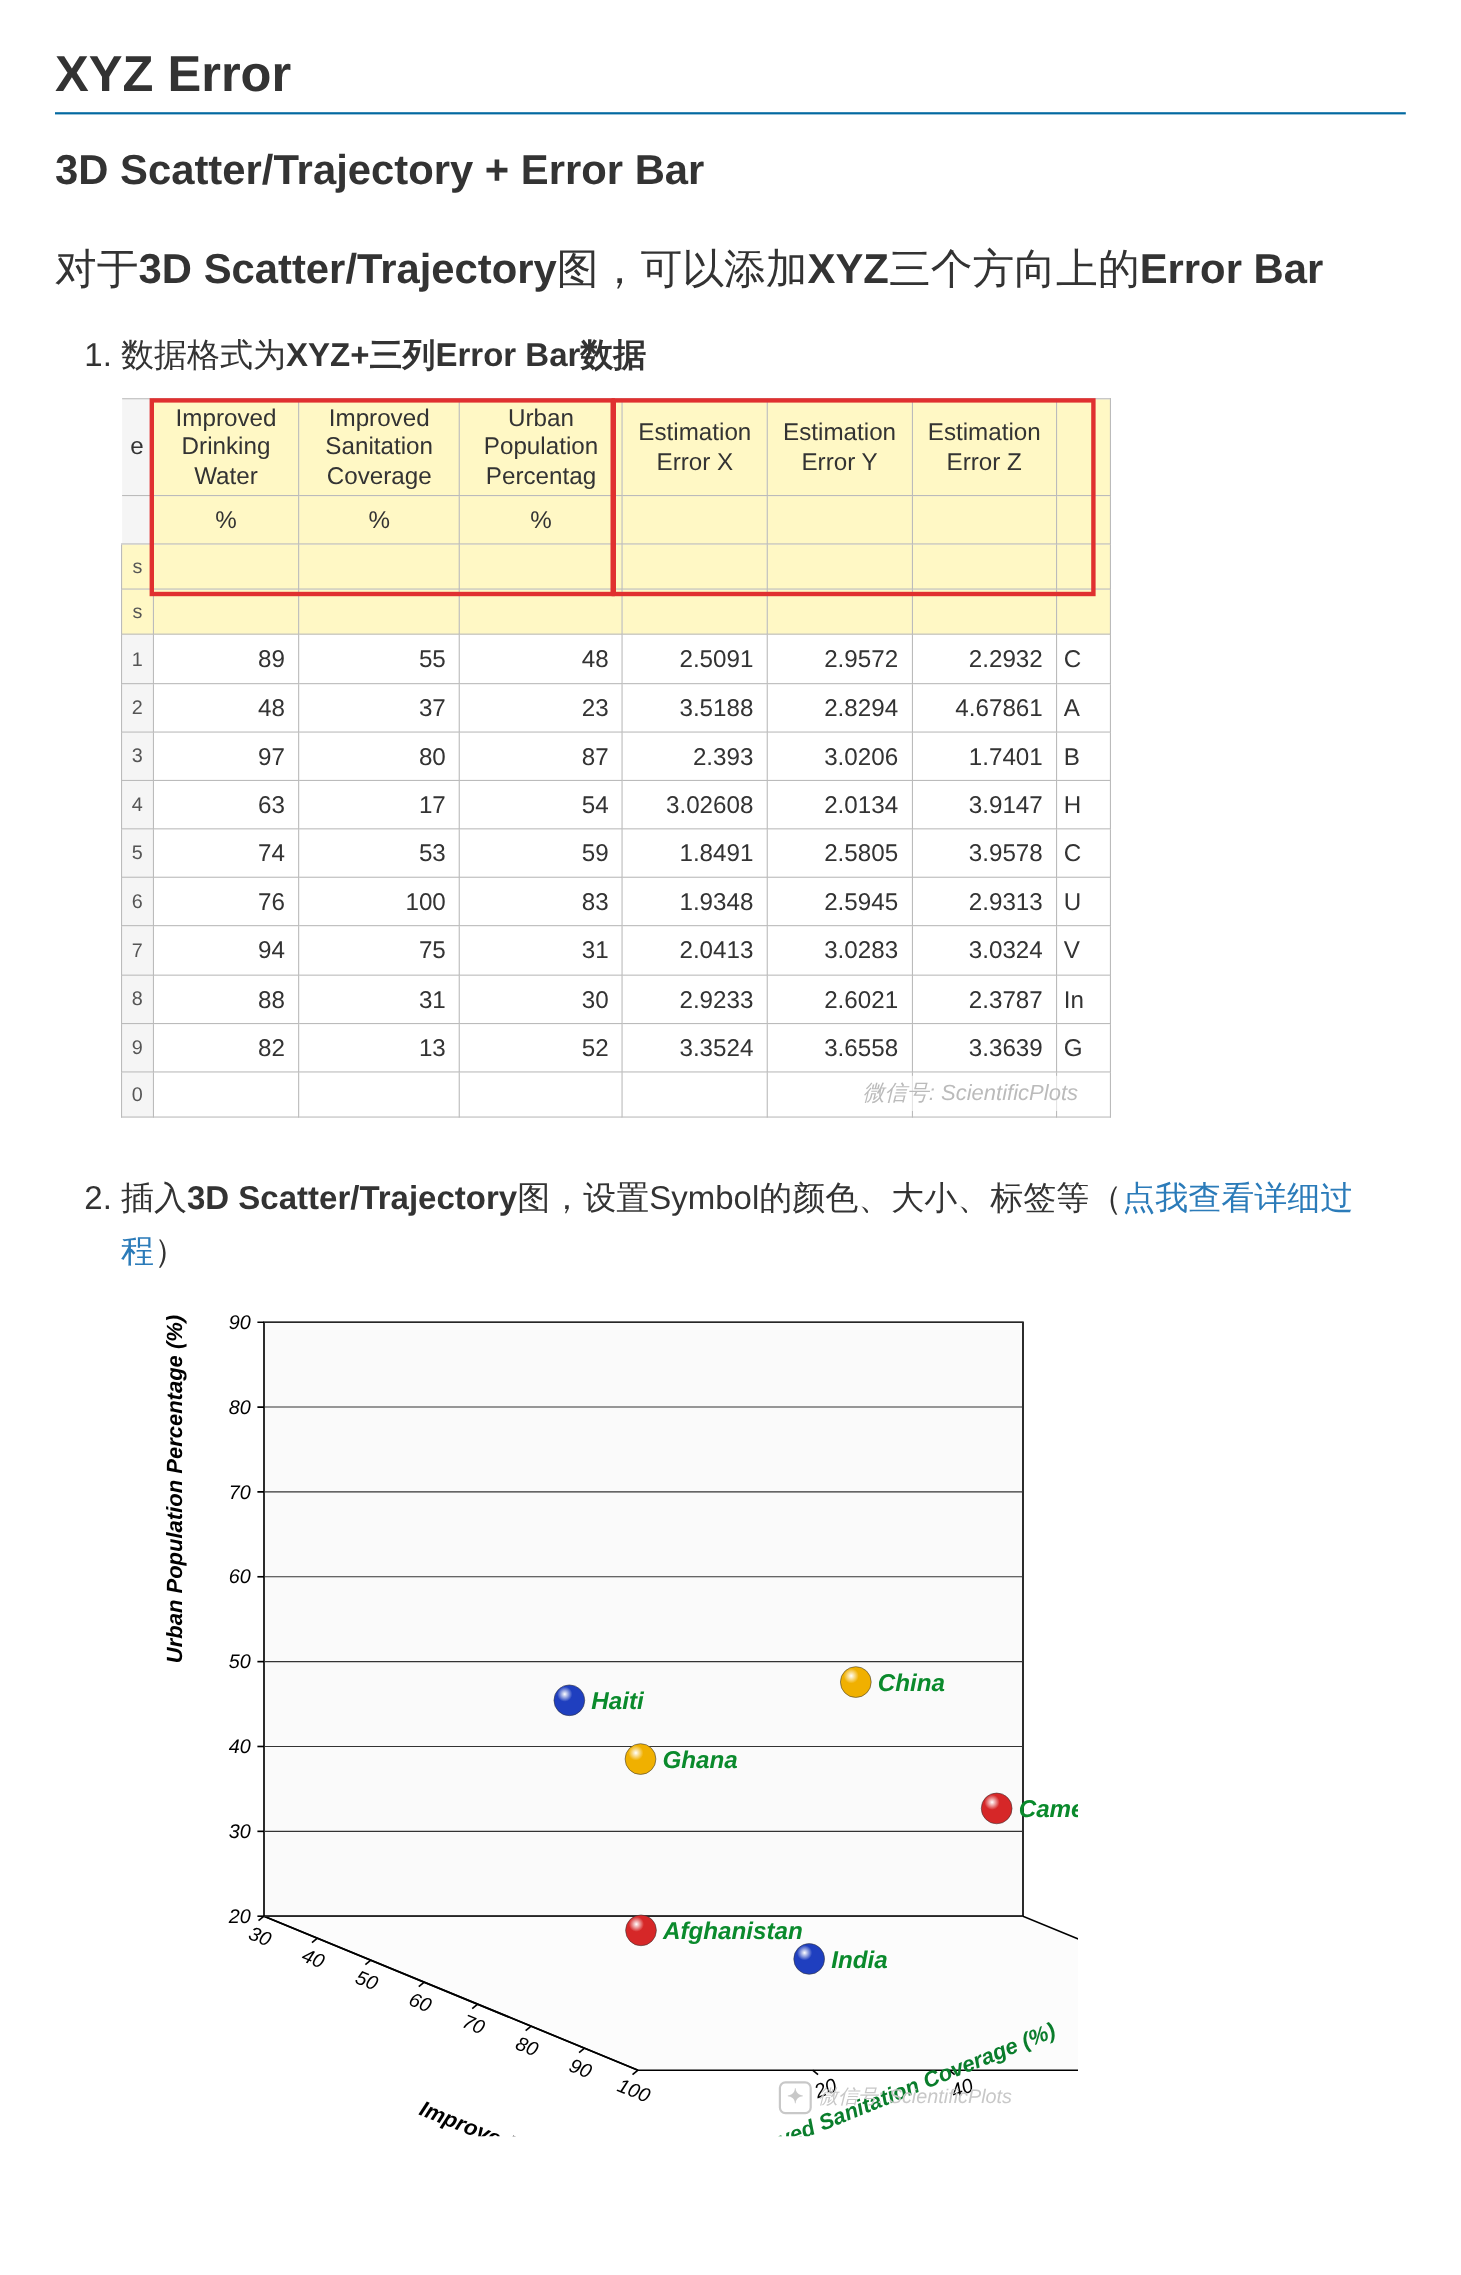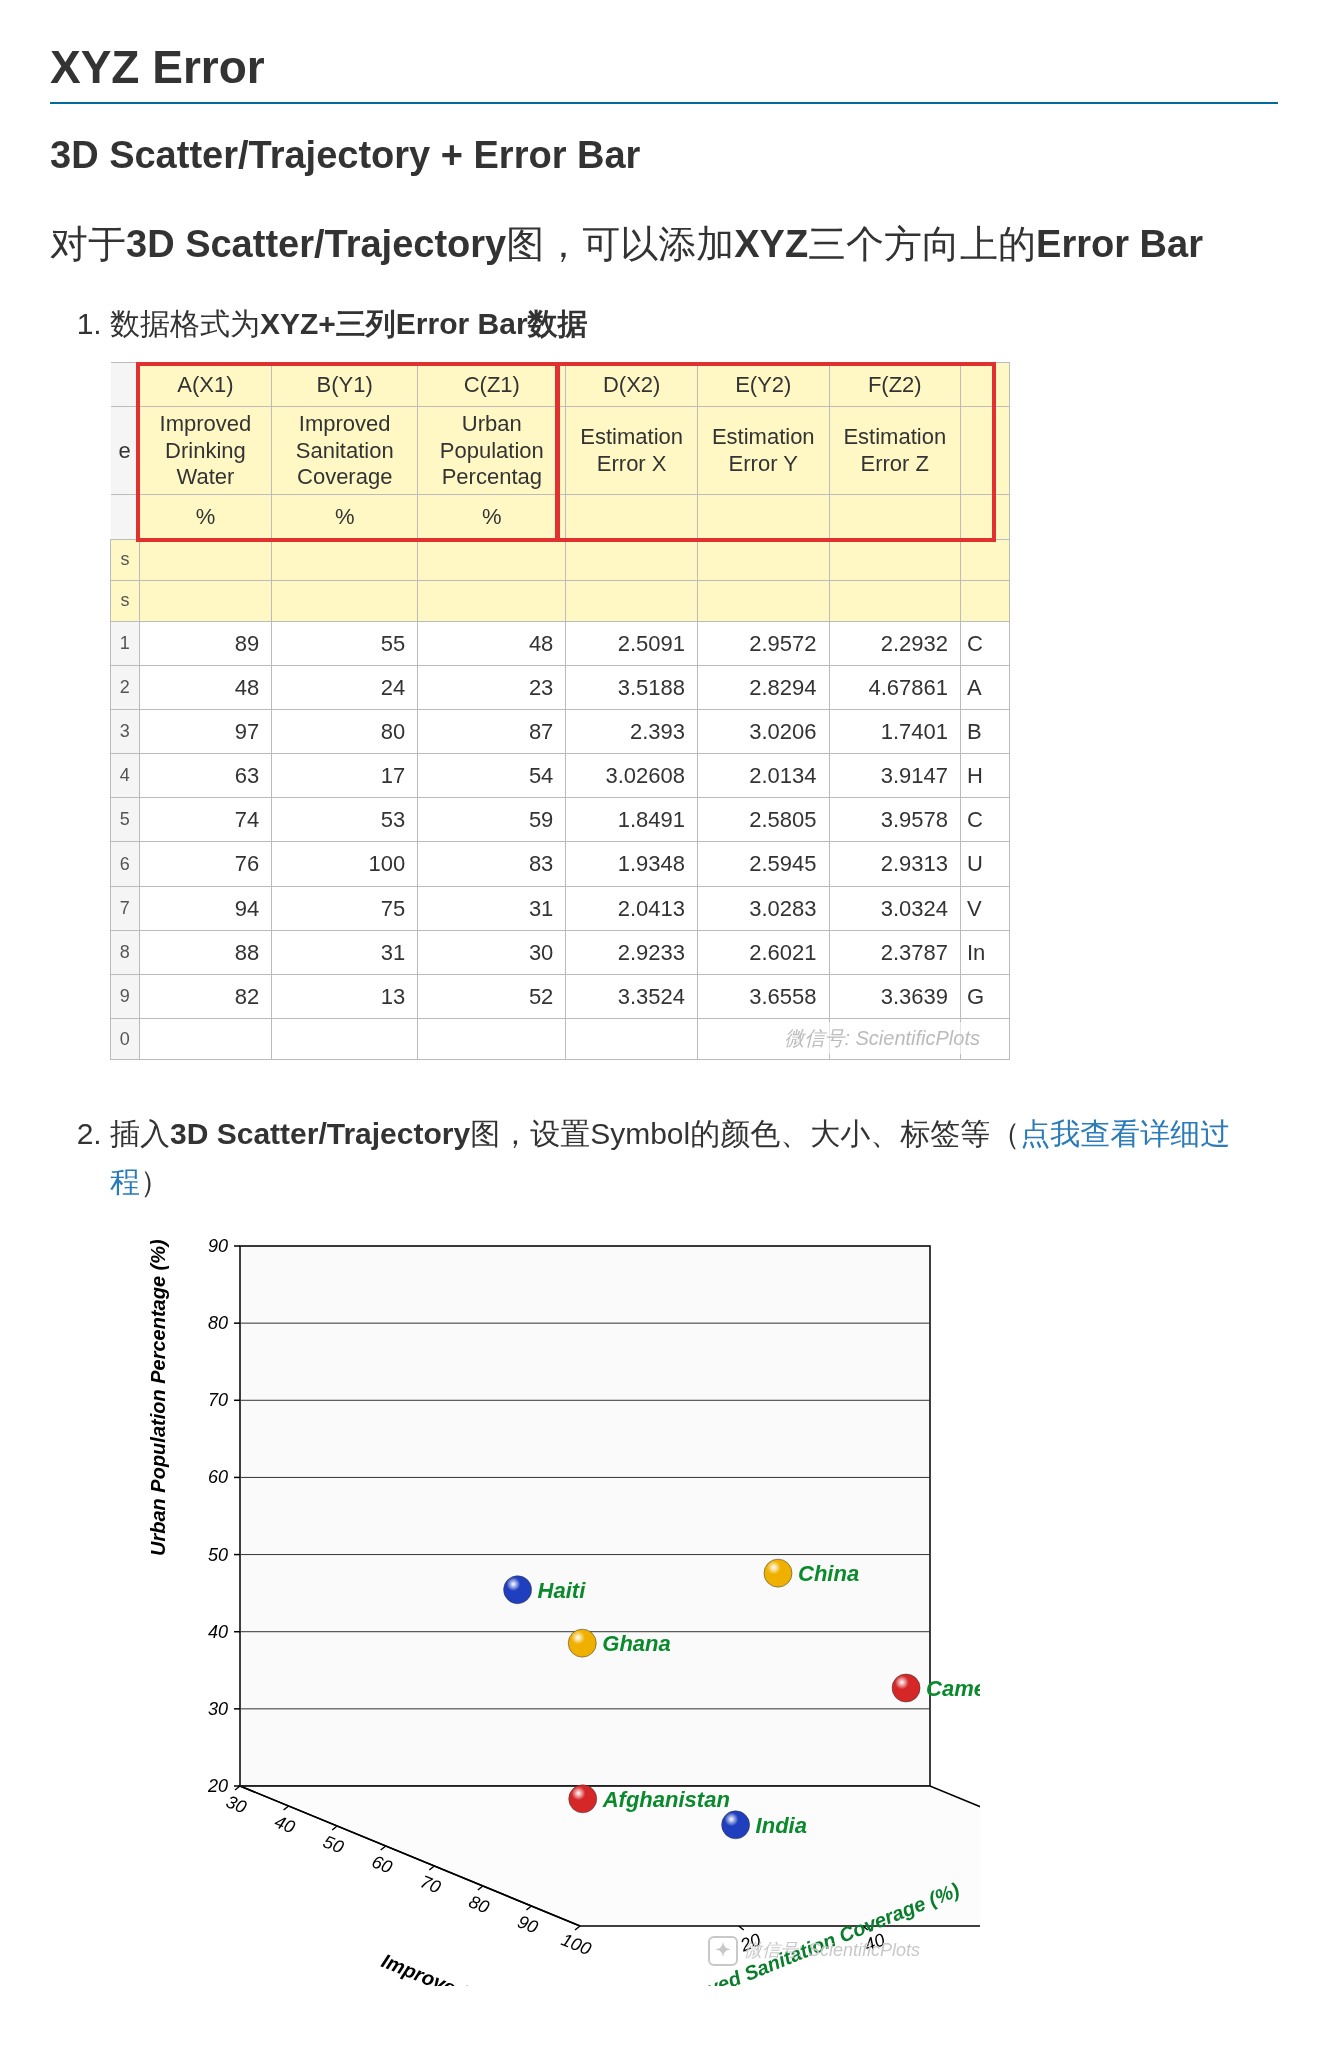--- a/index.html
+++ b/index.html
@@ -143,30 +143,20 @@
 </p>
 
 <ol class="steps">
   <li>
     <span>数据格式为</span><b>XYZ+三列Error Bar数据</b>
     <div class="sheet-wrap">
       <div class="redbox left"></div>
       <div class="redbox right"></div>
       <table class="sheet">
         <thead>
-          <tr class="colcodes" id="row-colcodes">
-              <th style="background:#f5f5f5;border-left:none;"></th>
-              <th>A(X1)</th>
-              <th>B(Y1)</th>
-              <th>C(Z1)</th>
-              <th>D(X2)</th>
-              <th>E(Y2)</th>
-              <th>F(Z2)</th>
-              <th style="width:30px;"></th>
-            </tr>
           <tr class="longnames" id="row-longnames">
               <th style="background:#f5f5f5;border-left:none;">e</th>
               <th>Improved Drinking Water</th>
               <th>Improved Sanitation Coverage</th>
               <th>Urban Population Percentag</th>
               <th>Estimation Error X</th>
               <th>Estimation Error Y</th>
               <th>Estimation Error Z</th>
               <th></th>
             </tr>
@@ -208,21 +198,21 @@
               <td>55</td>
               <td>48</td>
               <td>2.5091</td>
               <td>2.9572</td>
               <td>2.2932</td>
               <td class="tag">C</td>
             </tr>
             <tr>
               <td class="rownum">2</td>
               <td>48</td>
-              <td>24</td>
+              <td>37</td>
               <td>23</td>
               <td>3.5188</td>
               <td>2.8294</td>
               <td>4.67861</td>
               <td class="tag">A</td>
             </tr>
             <tr>
               <td class="rownum">3</td>
               <td>97</td>
               <td>80</td>

